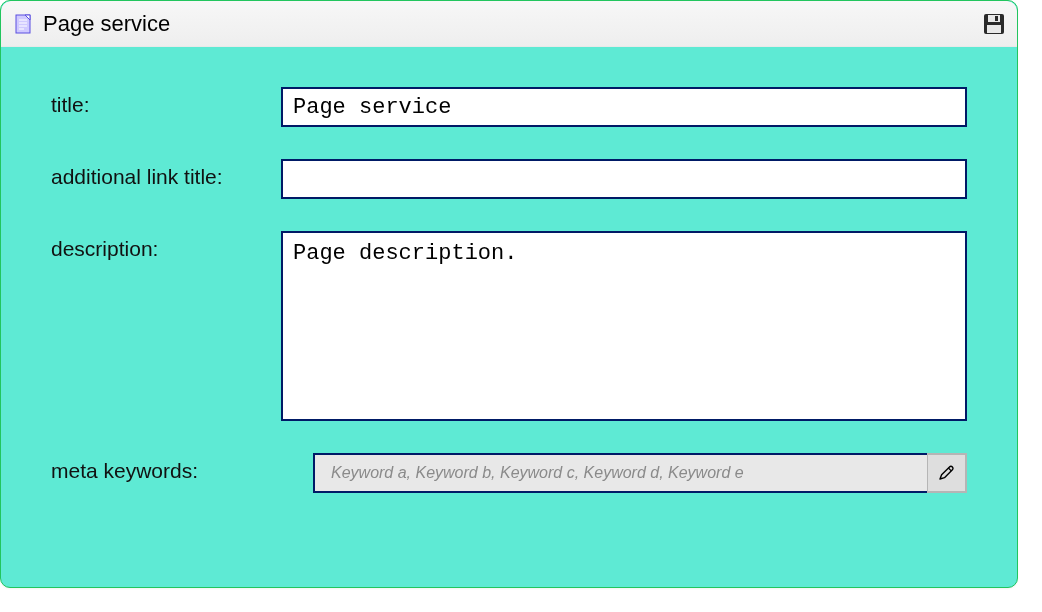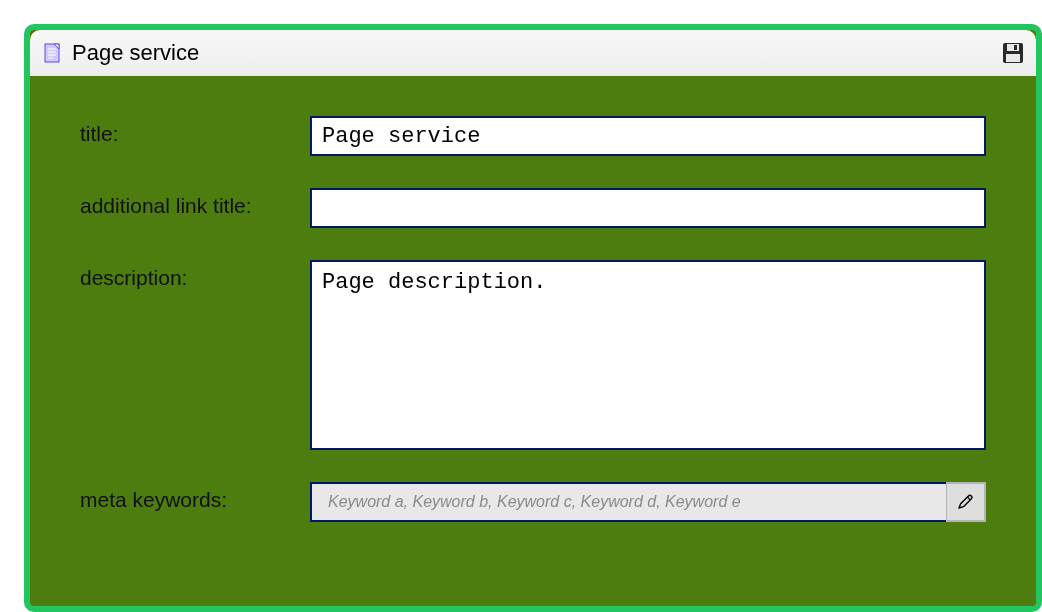--- a/index.html
+++ b/index.html
@@ -8,27 +8,27 @@
     padding: 0;
     width: 1042px;
     height: 612px;
     background: #ffffff;
     font-family: Arial, Helvetica, sans-serif;
     font-size: 20px;
     color: #000;
   }
   .panel {
     position: relative;
-    margin: 24px;
+    margin: 0;
     width: 1018px;
     height: 588px;
-    border: 6px solid #22c55e;
+    border: 1px solid #22c55e;
     border-radius: 10px;
     box-shadow: 0 1px 2px rgba(0,0,0,0.05);
-    background: #4d7c0f;
+    background: #5eead4;
     overflow: hidden;
   }
   .panel-header {
     position: relative;
     height: 46px;
     background: linear-gradient(#f7f7f7, #eeeeee);
     border-bottom: 1px solid #e9e9e9;
     display: flex;
     align-items: center;
     padding: 0 12px;
@@ -55,21 +55,21 @@
     cursor: pointer;
   }
   .panel-body {
     padding: 40px 50px 20px 50px;
   }
   .form-row {
     display: flex;
     align-items: flex-start;
     margin-bottom: 32px;
   }
-  .form-row.tight { margin-bottom: 26px; }
+  .form-row.tight { margin-bottom: 26px; gap: 32px; }
   .form-label {
     width: 230px;
     text-align: left;
     padding-right: 18px;
     padding-top: 6px;
     font-size: 21px;
     color: #111;
     flex: 0 0 auto;
   }
   .form-field {

